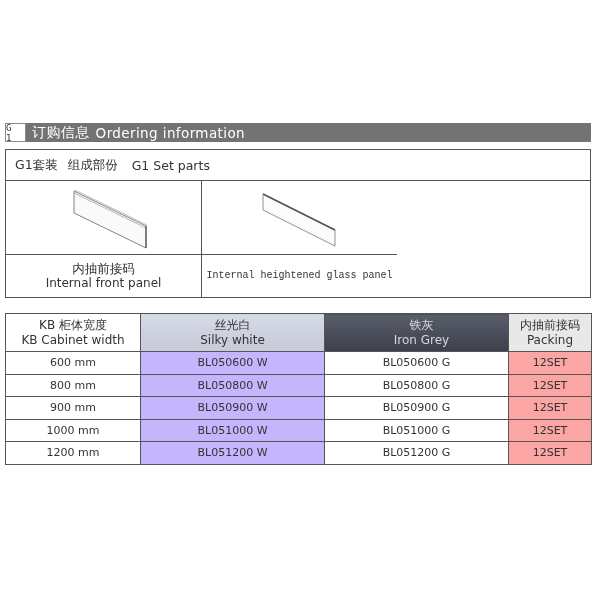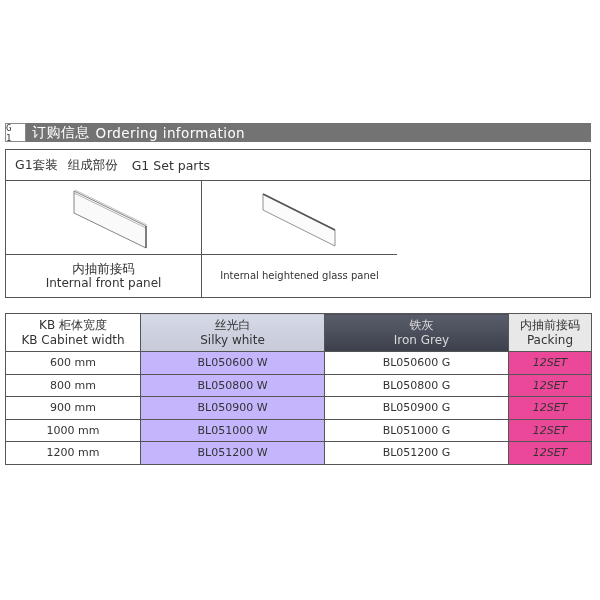--- a/index.html
+++ b/index.html
@@ -21,33 +21,33 @@
     .parts-head { height:31px; border-bottom:1.5px solid #555; display:flex; align-items:center;
                   padding-left:9px; font-size:12.5px; color:#333; box-sizing:border-box; }
     .parts-head span { margin-right:10px; }
     .parts-grid { display:flex; height:116px; }
     .part { border-right:1.5px solid #555; display:flex; flex-direction:column; box-sizing:border-box; }
     .part:last-child { border-right:none; }
     .part-img { height:74px; border-bottom:1.5px solid #555; display:flex; align-items:center; justify-content:center; box-sizing:border-box; }
     .part-label { flex:1; display:flex; flex-direction:column; align-items:center; justify-content:center; line-height:1.25; }
     .part-label .cn { font-size:12.5px; color:#333; }
     .part-label .en { font-size:12px; color:#333; }
-    .part-label .en.sm { font-size:10px; }
+    .part-label .en.sm { font-size:10px;font-family:Liberation Mono, monospace; }
 
     
     .spec { position:absolute; left:5px; top:313px; border-collapse:collapse; width:586px; table-layout:fixed; }
     .spec th, .spec td { border:1.5px solid #555; text-align:center; padding:0; color:#333; }
     .spec th { height:37px; font-weight:normal; font-size:12px; line-height:1.2; }
     .spec td { height:21.5px; font-size:11px; }
     .spec th.c-white { background:linear-gradient(#d6d9e6,#c6cad9); }
     .spec th.c-grey { background:linear-gradient(#5a5e6a,#3c404c); color:#d8d8d8;padding-left:10px; }
     .spec th.c-pack { background:#e8e8e8; }
     .spec td.c-white { background:#c4b5fd; }
     .spec td.c-grey { background:#ffffff; }
-    .spec td.c-pack { background:#ec4899;font-style:italic; }
+    .spec td.c-pack { background:#fca5a5; }
     .spec td.c-width { background:#fff; }
     .spec .sub { display:block; }
   </style>
 </head>
 <body>
 
 <div class="sec-header">
   <div class="sec-tag">G 1</div>
   <div class="sec-bar">
     <span class="cn">订购信息</span>

